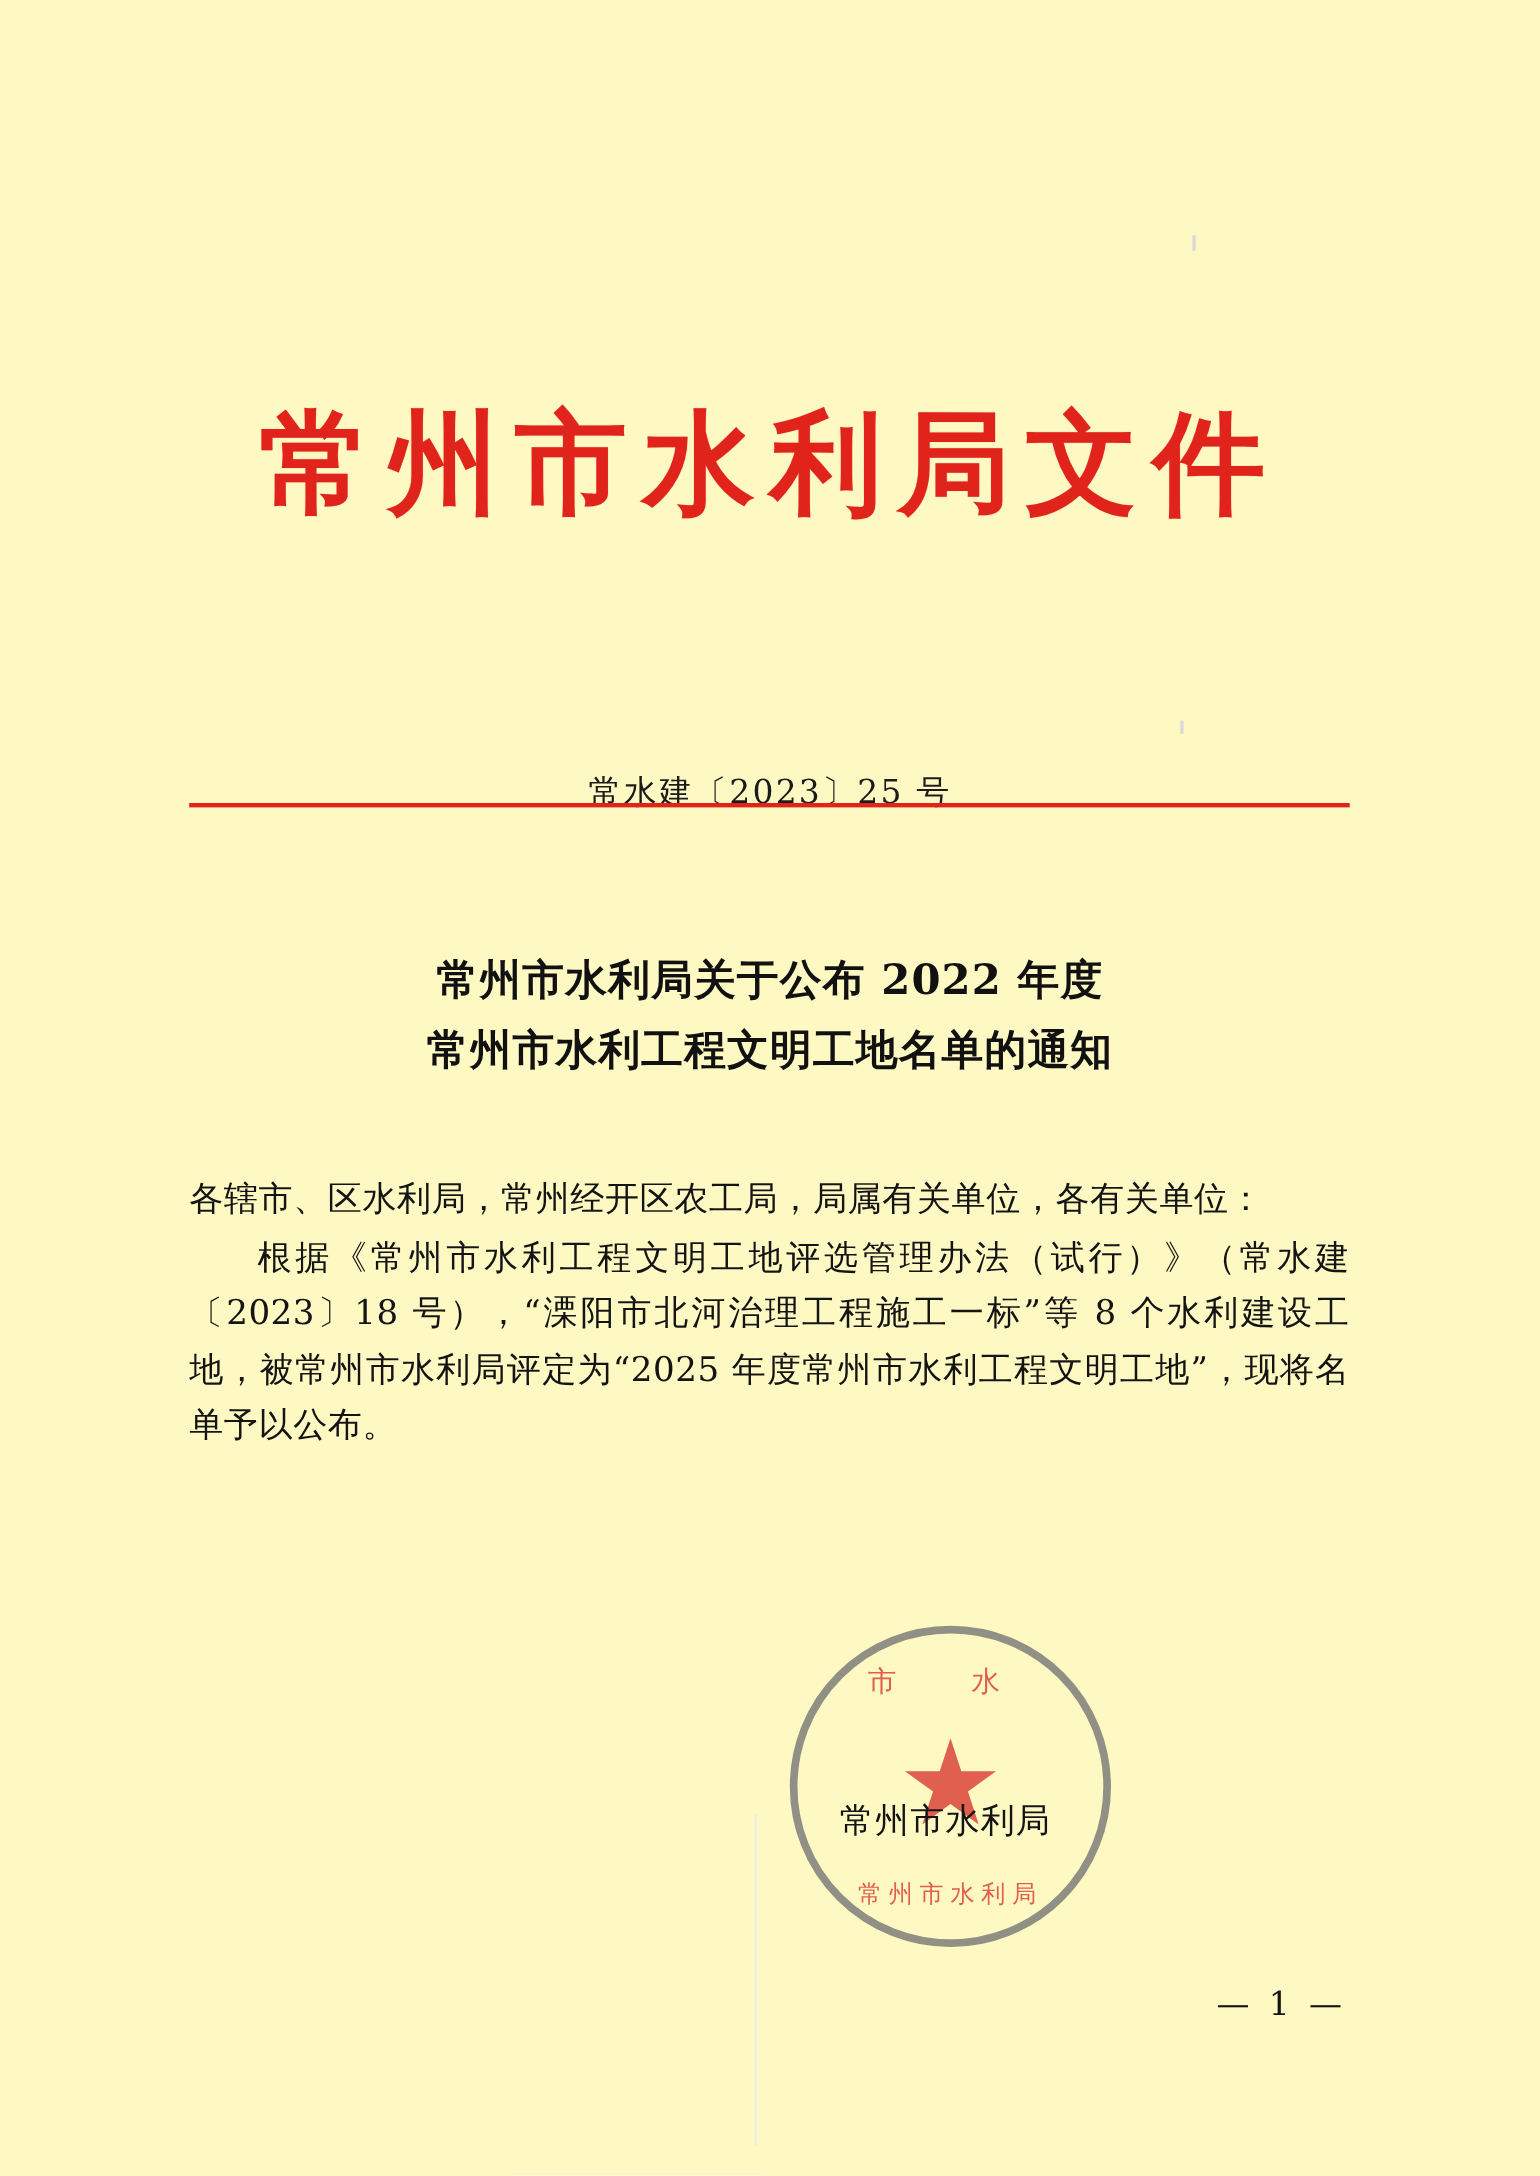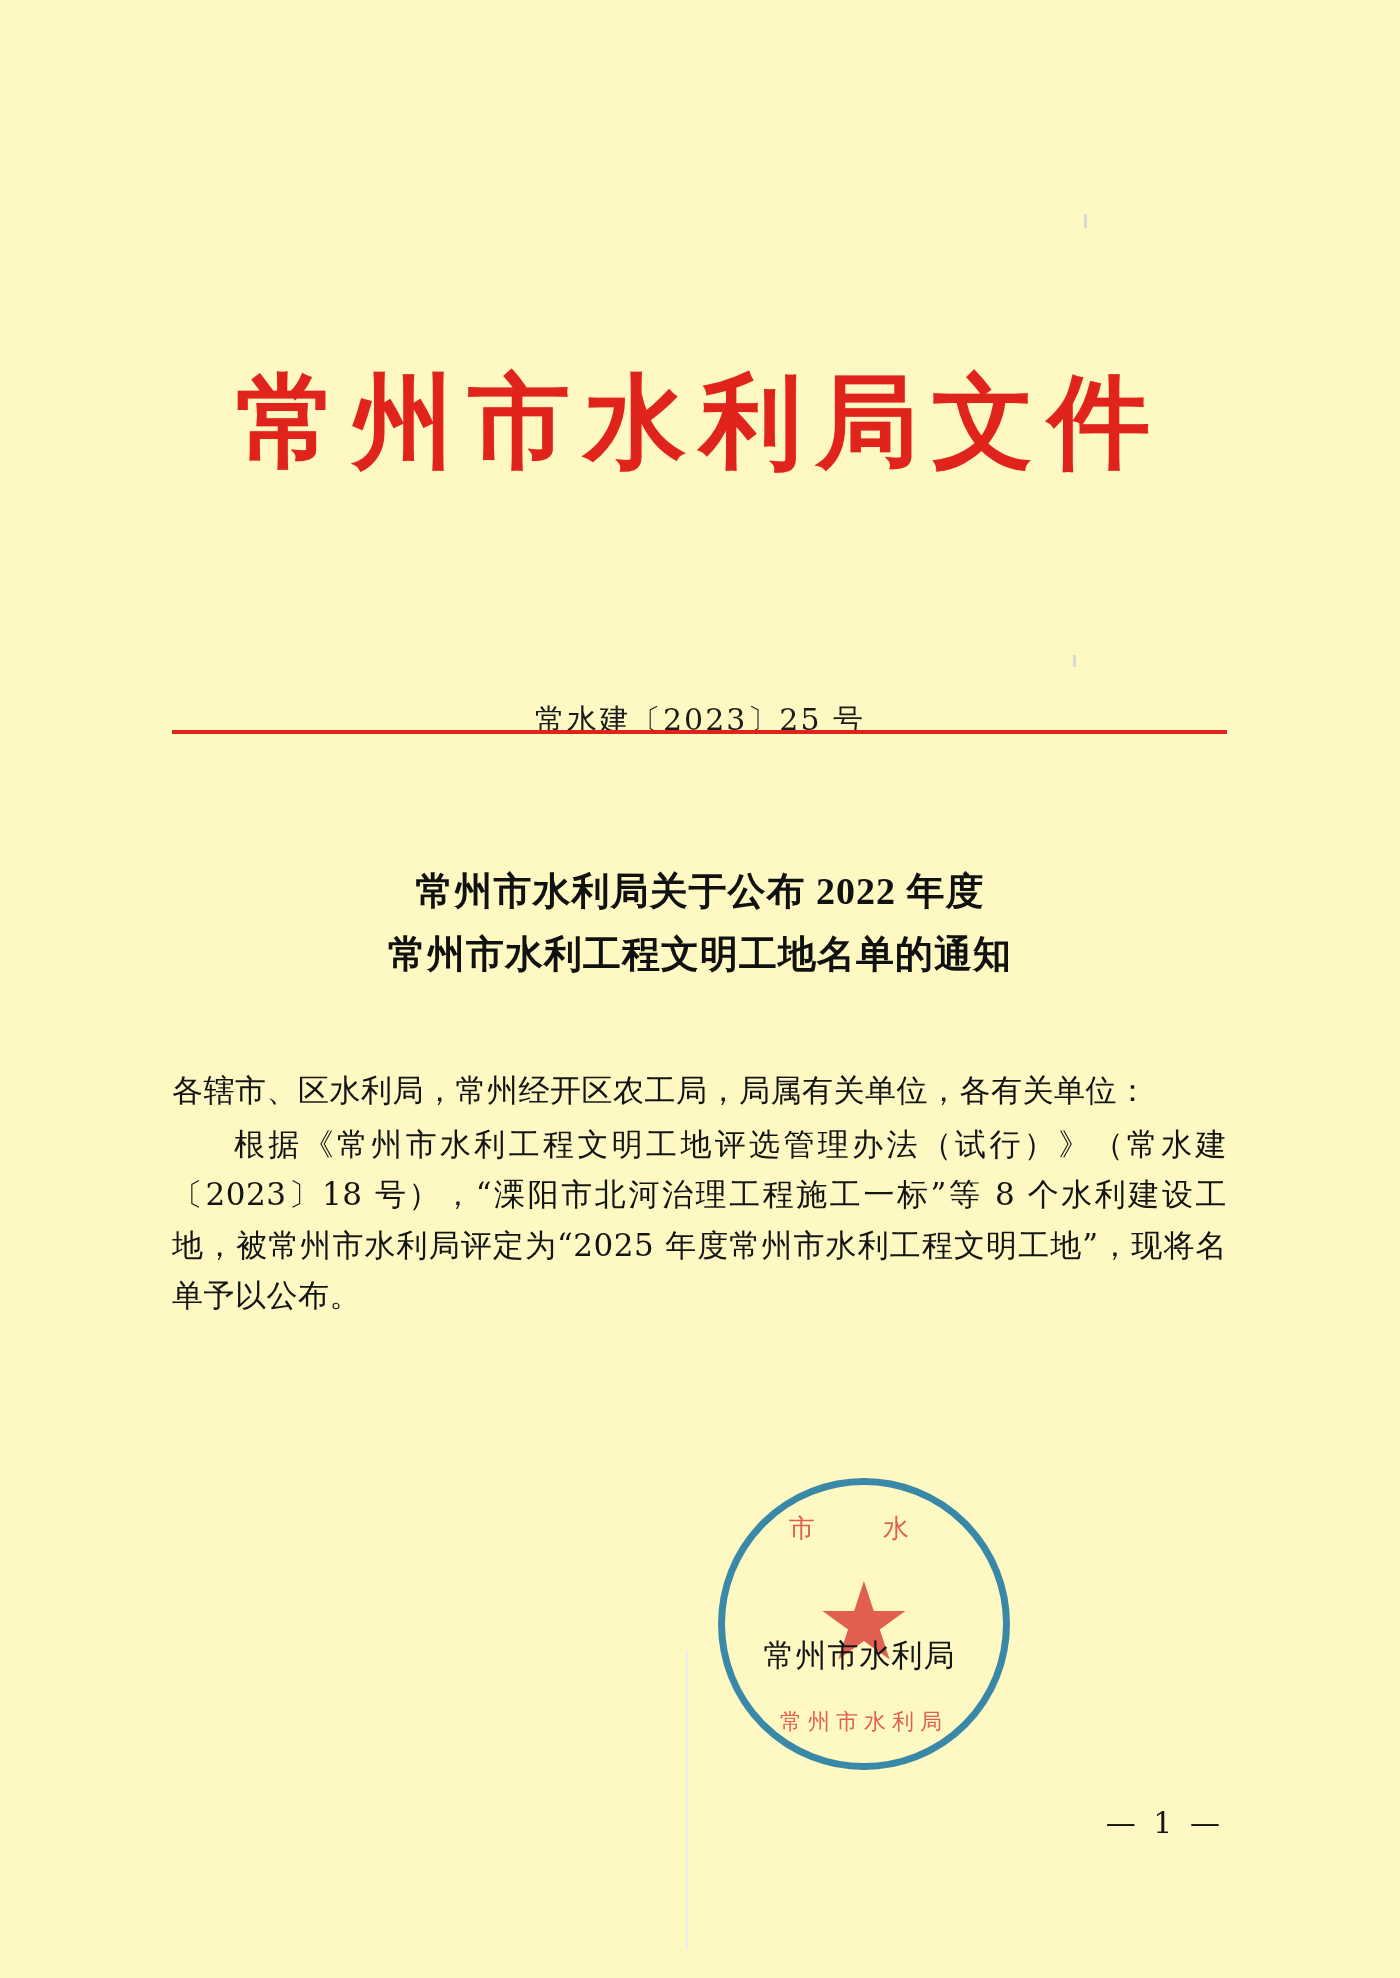--- a/index.html
+++ b/index.html
@@ -61,21 +61,20 @@
     position: absolute;
     top: 860px;
     left: 0;
     width: 100%;
     text-align: center;
     font-size: 38px;
     font-weight: bold;
     line-height: 1.65;
     color: #111111;
     letter-spacing: 1px;
-    font-family: Liberation Serif, serif;
   }
   .doc-title div { white-space: nowrap; }
 
   
   .body-text {
     position: absolute;
     top: 1065px;
     left: 172px;
     width: 1055px;
     font-size: 31px;
@@ -112,21 +111,21 @@
     padding-left: 320px;
   }
 
   
   .seal {
     position: absolute;
     top: 1478px;
     left: 718px;
     width: 278px;
     height: 278px;
-    border: 7px solid #0369a1;
+    border: 7px solid #737373;
     border-radius: 50%;
     opacity: 0.78;
     pointer-events: none;
     text-decoration: underline;
   }
   .seal .seal-star {
     position: absolute;
     top: 50%;
     left: 50%;
     transform: translate(-50%, -52%);

